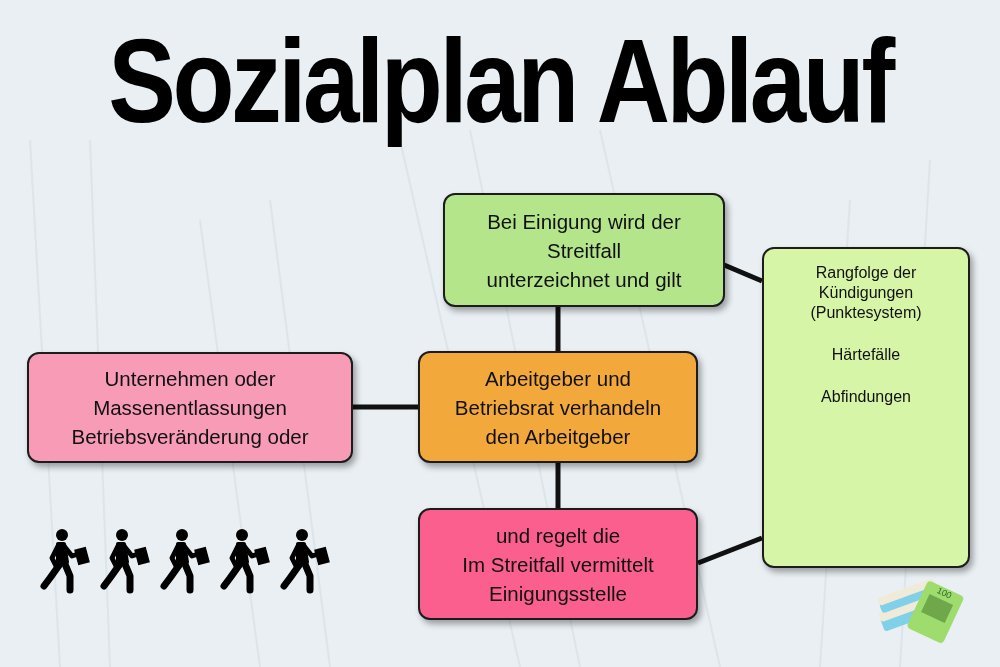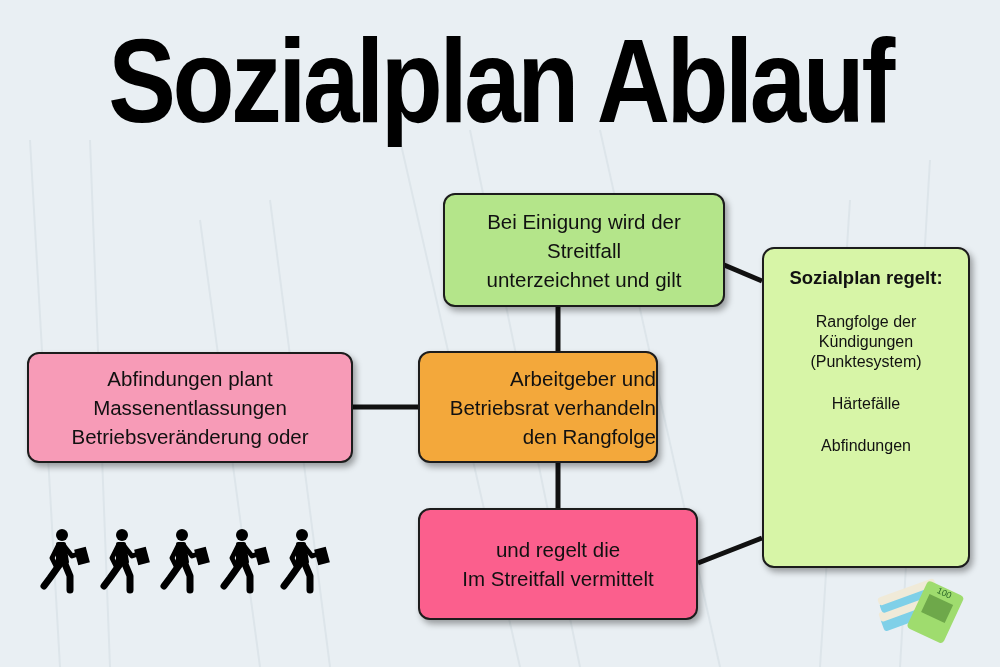--- a/index.html
+++ b/index.html
@@ -38,44 +38,44 @@
   <g stroke="#111" stroke-width="5" stroke-linecap="butt">
     <line x1="353" y1="407" x2="418" y2="407"></line>
     <line x1="558" y1="307" x2="558" y2="351"></line>
     <line x1="558" y1="463" x2="558" y2="508"></line>
     <line x1="698" y1="254" x2="762" y2="281"></line>
     <line x1="698" y1="563" x2="762" y2="538"></line>
   </g>
 </svg>
 
 <div class="box" style="left:27px;top:352px;width:326px;height:111px;background:#f79bb7;">
-  <span>Abfindungen plant</span>
+  <span>Unternehmen oder</span>
   <span>Massenentlassungen</span>
   <span>Betriebsveränderung oder</span>
 </div>
 
 <div class="box" style="left:416px;top:193px;width:282px;height:114px;background:#b4e58a;margin-left:27px;">
   <span>Bei Einigung wird der</span>
   <span>Streitfall</span>
   <span>unterzeichnet und gilt</span>
 </div>
 
-<div class="box" style="left:418px;top:351px;width:240px;height:112px;background:#f3a83b;align-items:flex-end;">
+<div class="box" style="left:418px;top:351px;width:280px;height:112px;background:#f3a83b;">
   <span>Arbeitgeber und</span>
   <span>Betriebsrat verhandeln</span>
-  <span>den Rangfolge</span>
+  <span>den Arbeitgeber</span>
 </div>
 
 <div class="box" style="left:418px;top:508px;width:280px;height:112px;background:#fb5f8d;">
   <span>und regelt die</span>
   <span>Im Streitfall vermittelt</span>
+  <span>Einigungsstelle</span>
 </div>
 
 <div class="box right-box" style="left:762px;top:247px;width:208px;height:321px;background:#d7f5a7;">
-  <span class="right-title">Sozialplan regelt:</span>
   <div class="right-item">
     <span>Rangfolge der</span>
     <span>Kündigungen</span>
     <span>(Punktesystem)</span>
   </div>
   <div class="right-item">
     <span>Härtefälle</span>
   </div>
   <div class="right-item">
     <span>Abfindungen</span>

